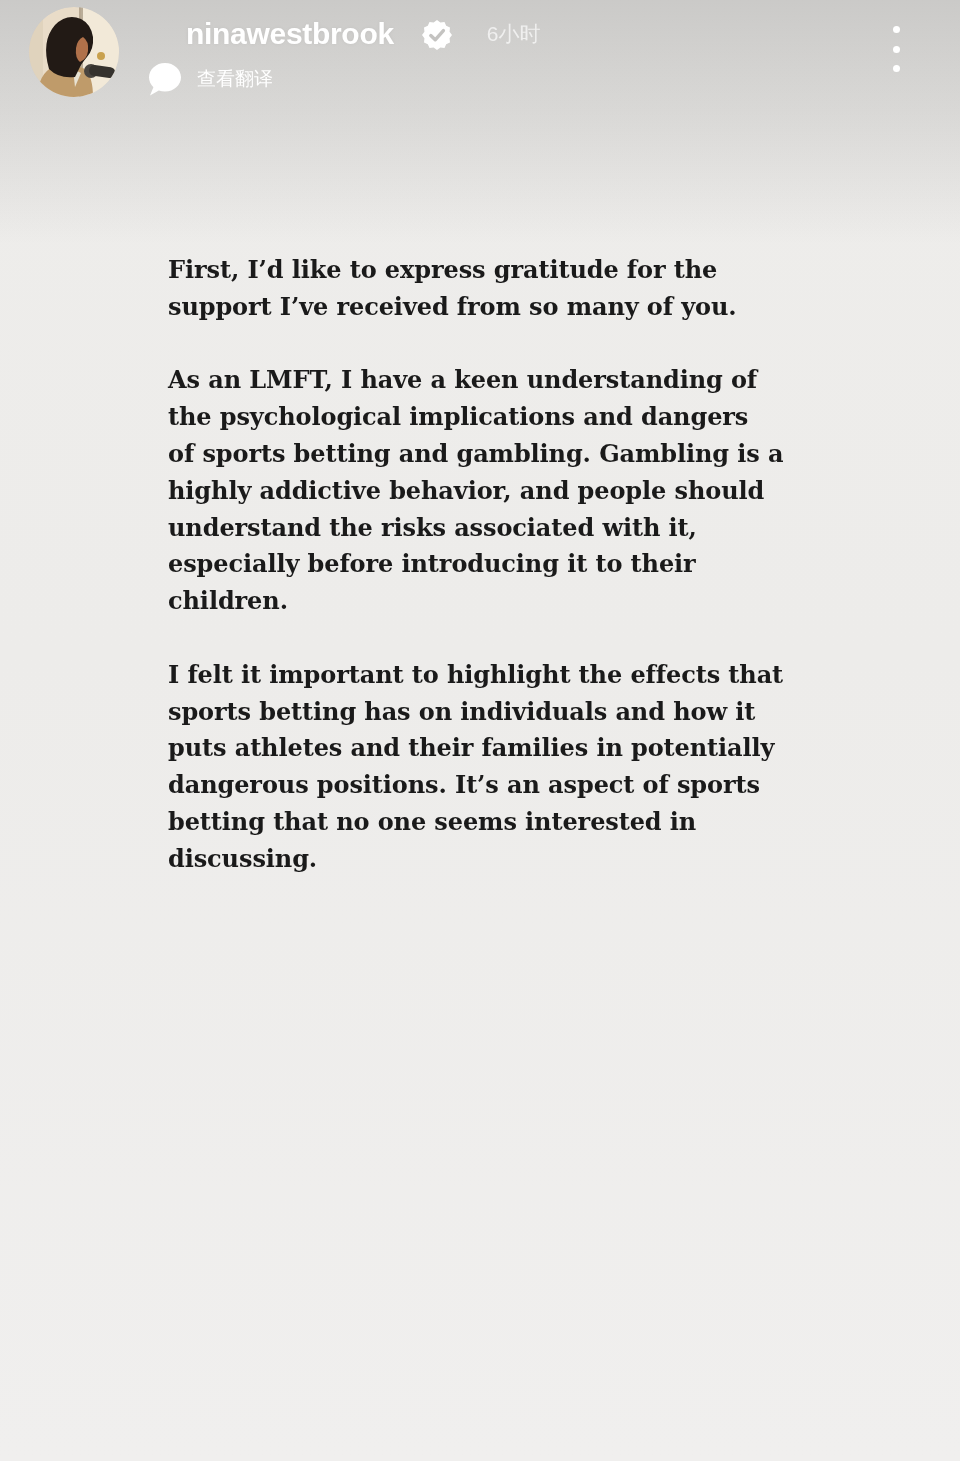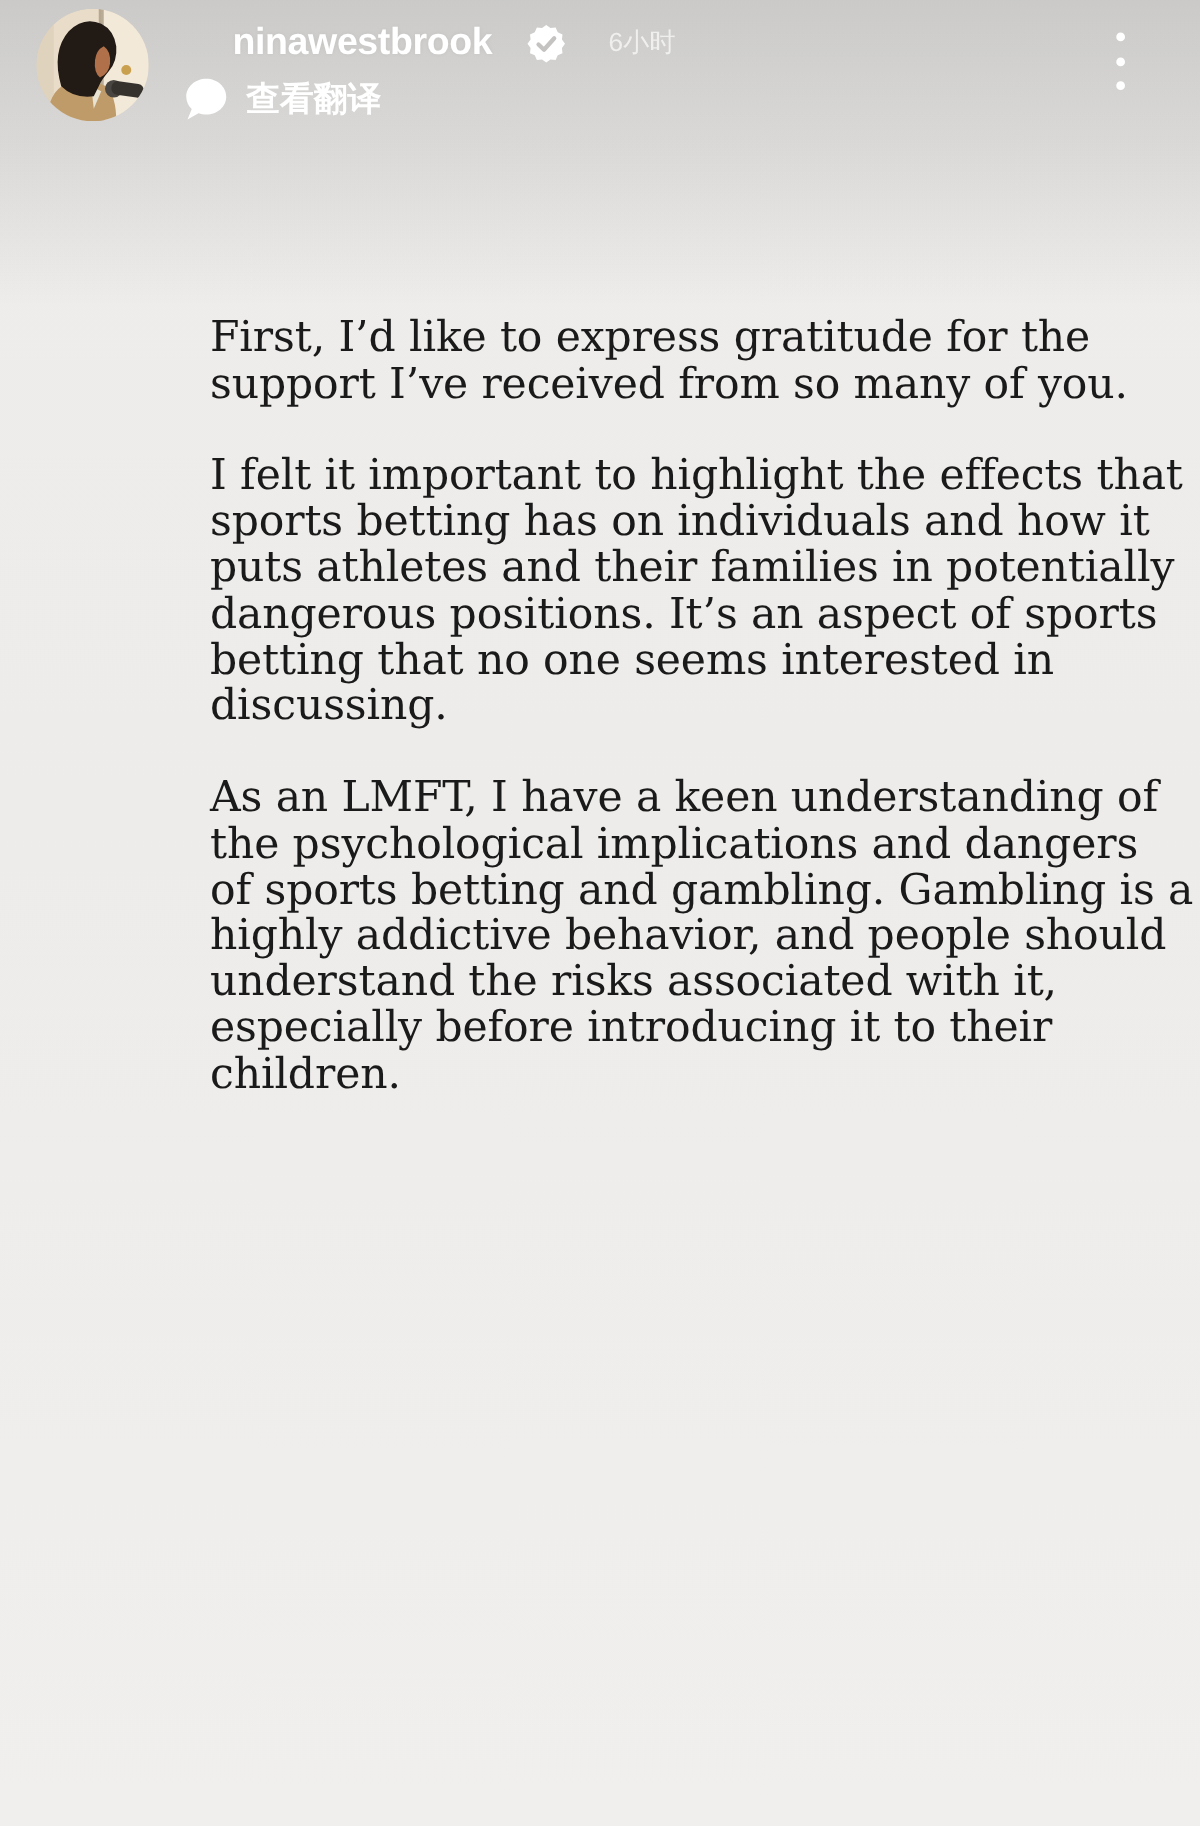--- a/index.html
+++ b/index.html
@@ -41,36 +41,37 @@
     color: rgba(255,255,255,0.68); margin-left: 7px;
   }
 
   .row2 {
     position: absolute; left: 148px; top: 61px;
     display: flex; align-items: center; gap: 15px;
     background: none; border: none; padding: 0; cursor: pointer;
   }
   .bubble { display: inline-flex; }
   .bubble svg { width: 34px; height: 36px; }
-  .trans-label { font-size: 27px; font-weight: 700; color: #ffffff; }
+  .trans-label { font-size: 19px; font-weight: 400; color: #ffffff; }
 
   .menu {
     position: absolute; left: 884px; top: 26px; width: 24px; height: 46px;
     display: flex; flex-direction: column; align-items: center;
     justify-content: space-between;
     background: none; border: none; padding: 0; cursor: pointer;
   }
   .menu .dot { width: 7px; height: 7px; border-radius: 50%; background: #ffffff; }
 
   
   .story-text {
     position: absolute; left: 168px; top: 252px; width: 792px;
     font-family: "DejaVu Serif", "Liberation Serif", serif;
-    font-size: 34px; line-height: 36.8px; color: #1a1a1a;
+    font-size: 24px; line-height: 36.8px; color: #1a1a1a;
     letter-spacing: -0.1px;
+    font-weight: bold;
   }
   .story-text p { margin: 0 0 36.8px 0; white-space: pre; }
   .story-text p:last-child { margin-bottom: 0; }
 </style>
 </head>
 <body>
 
 <div class="stage">
   <div class="scrim"></div>
 
@@ -113,27 +114,27 @@
 
   <button class="menu" aria-label="More options">
     <span class="dot"></span>
     <span class="dot"></span>
     <span class="dot"></span>
   </button>
 
   <main class="story-text">
     <p>First, I’d like to express gratitude for the
 support I’ve received from so many of you.</p>
-    <p>I felt it important to highlight the effects that
-sports betting has on individuals and how it
-puts athletes and their families in potentially
-dangerous positions. It’s an aspect of sports
-betting that no one seems interested in
-discussing.</p>
     <p>As an LMFT, I have a keen understanding of
 the psychological implications and dangers
 of sports betting and gambling. Gambling is a
 highly addictive behavior, and people should
 understand the risks associated with it,
 especially before introducing it to their
 children.</p>
+    <p>I felt it important to highlight the effects that
+sports betting has on individuals and how it
+puts athletes and their families in potentially
+dangerous positions. It’s an aspect of sports
+betting that no one seems interested in
+discussing.</p>
   </main>
 </div>
 
 </body></html>

